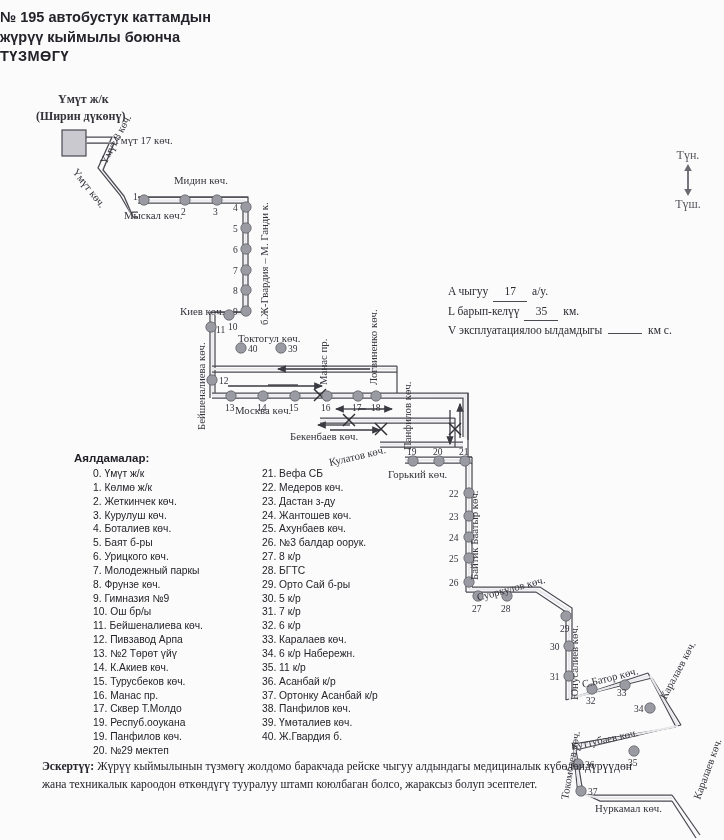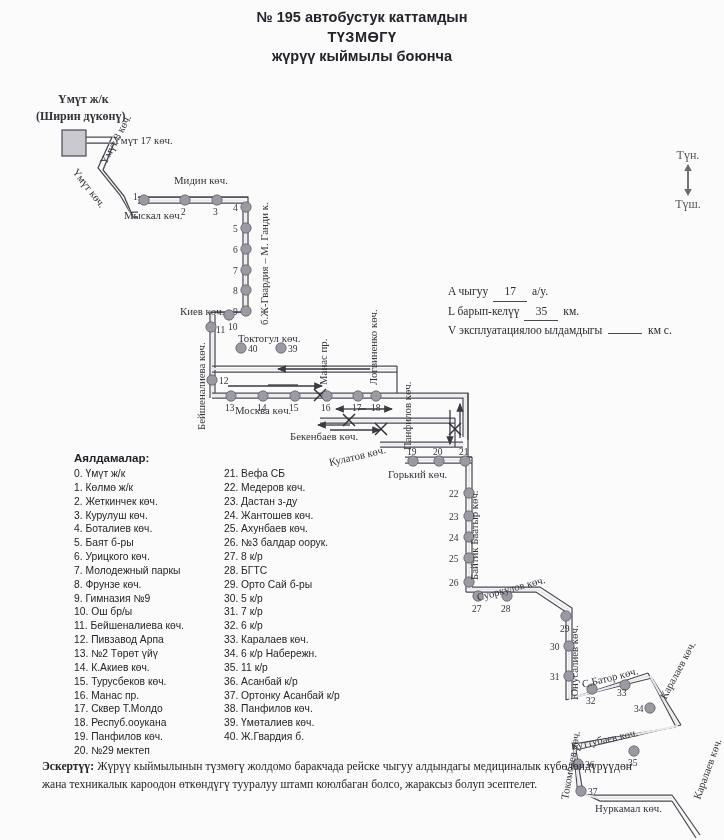--- a/index.html
+++ b/index.html
@@ -9,21 +9,20 @@
     font-family:"Liberation Sans",sans-serif;
     color:#2a2a2e;
     position:relative;
     overflow:hidden;
   }
   .page{position:absolute;inset:0;}
 
   
   .title-block{
     position:absolute;left:0;top:8px;width:724px;
-    text-align:center;
     font-family:"Liberation Sans",sans-serif;
     font-weight:bold;
     color:#23232a;
   }
   .title-line{line-height:1.35;}
   .t1{font-size:14.5px;}
   .t2{font-size:14.5px;}
   .t3{font-size:14.5px;}
   .t4{font-size:14.5px;letter-spacing:.5px;}
 
@@ -50,21 +49,21 @@
   .stops h4{
     margin:0 0 3px 0;font-size:11.5px;font-weight:bold;
     font-family:"Liberation Sans",sans-serif;color:#1f1f25;
   }
   .stop-cols{display:flex;gap:18px;}
   .stop-col{display:flex;flex-direction:column;}
   .stop-col li,.stop-item{
     list-style:none;
     font-size:10.3px;line-height:1.345;
     font-family:"Liberation Sans",sans-serif;
-    color:#242429;white-space:nowrap;
+    color:#242429;white-space:nowrap;margin-left:19px;
   }
   .stop-col.col2{margin-left:20px;}
   .stop-col.col2 .stop-item{padding-left:2px;}
 
   
   .note{
     position:absolute;left:42px;top:758px;width:590px;
     font-family:Liberation Serif, serif;
     font-size:11.6px;line-height:1.55;
     color:#24242a;text-align:justify;
@@ -78,22 +77,22 @@
   .street{font-size:10.8px;fill:#35353c;}
   .term-label{font-family:"Liberation Serif",serif;font-size:12px;font-weight:bold;fill:#1f1f26;}
 </style>
 </head>
 <body>
 
 <div class="page">
 
   <div class="title-block">
     <div class="title-line t1">№ 195 автобустук каттамдын</div>
+    <div class="title-line t3">жүрүү кыймылы боюнча</div>
     <div class="title-line t4">ТҮЗМӨГҮ</div>
-    <div class="title-line t3">жүрүү кыймылы боюнча</div>
   </div>
 
   <div class="compass">
     <div class="lbl">Түн.</div>
     <div class="arrows">
       <svg width="16" height="34" viewBox="0 0 16 34">
         <line x1="8" y1="4" x2="8" y2="30" stroke="#55555d" stroke-width="1.6"></line>
         <polygon points="8,1 4.2,8 11.8,8" fill="#6a6a72"></polygon>
         <polygon points="8,33 4.2,26 11.8,26" fill="#6a6a72"></polygon>
       </svg>
@@ -374,21 +373,21 @@
         <div class="stop-item">8. Фрунзе көч.</div>
         <div class="stop-item">9. Гимназия №9</div>
         <div class="stop-item">10. Ош бр/ы</div>
         <div class="stop-item">11. Бейшеналиева көч.</div>
         <div class="stop-item">12. Пивзавод Арпа</div>
         <div class="stop-item">13. №2 Төрөт үйү</div>
         <div class="stop-item">14. К.Акиев көч.</div>
         <div class="stop-item">15. Турусбеков көч.</div>
         <div class="stop-item">16. Манас пр.</div>
         <div class="stop-item">17. Сквер Т.Молдо</div>
-        <div class="stop-item">18. Респуб.ооукана</div>
+        <div class="stop-item">19. Респуб.ооукана</div>
         <div class="stop-item">19. Панфилов көч.</div>
         <div class="stop-item">20. №29 мектеп</div>
       </div>
       <div class="stop-col col2">
         <div class="stop-item">21. Вефа СБ</div>
         <div class="stop-item">22. Медеров көч.</div>
         <div class="stop-item">23. Дастан з-ду</div>
         <div class="stop-item">24. Жантошев көч.</div>
         <div class="stop-item">25. Ахунбаев көч.</div>
         <div class="stop-item">26. №3 балдар оорук.</div>

